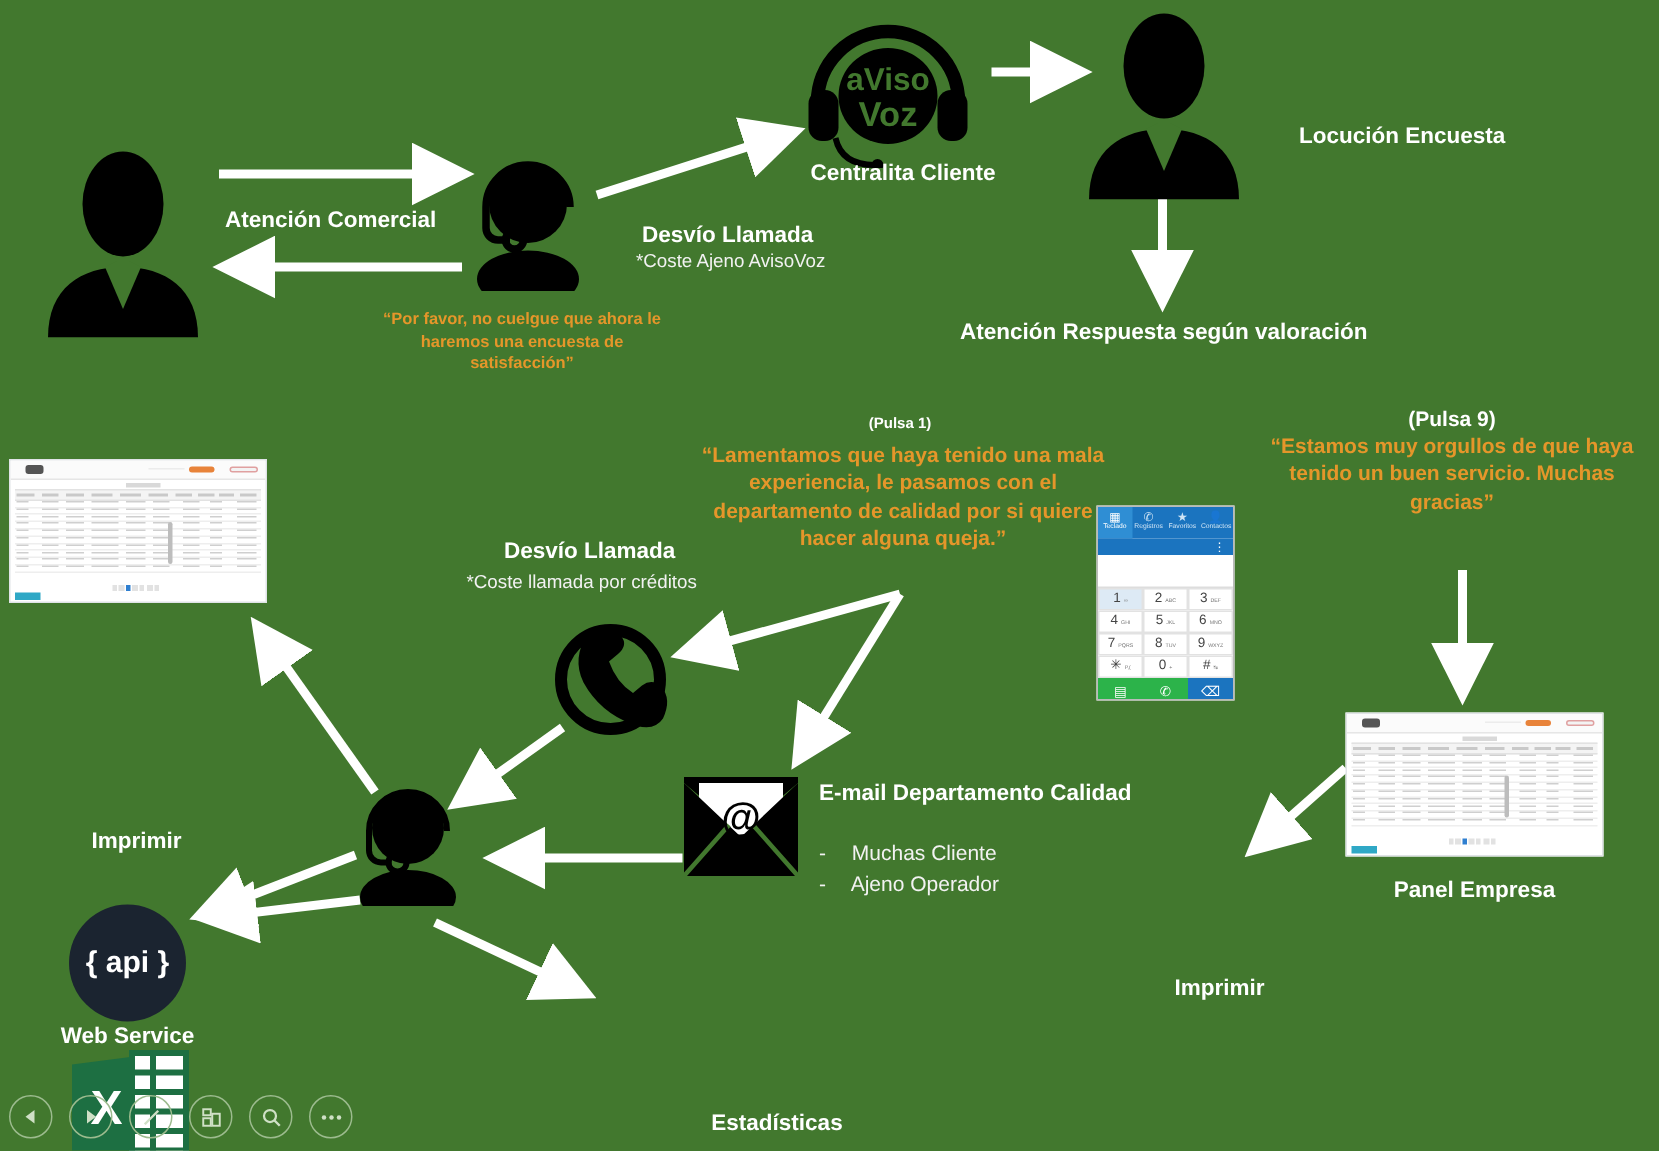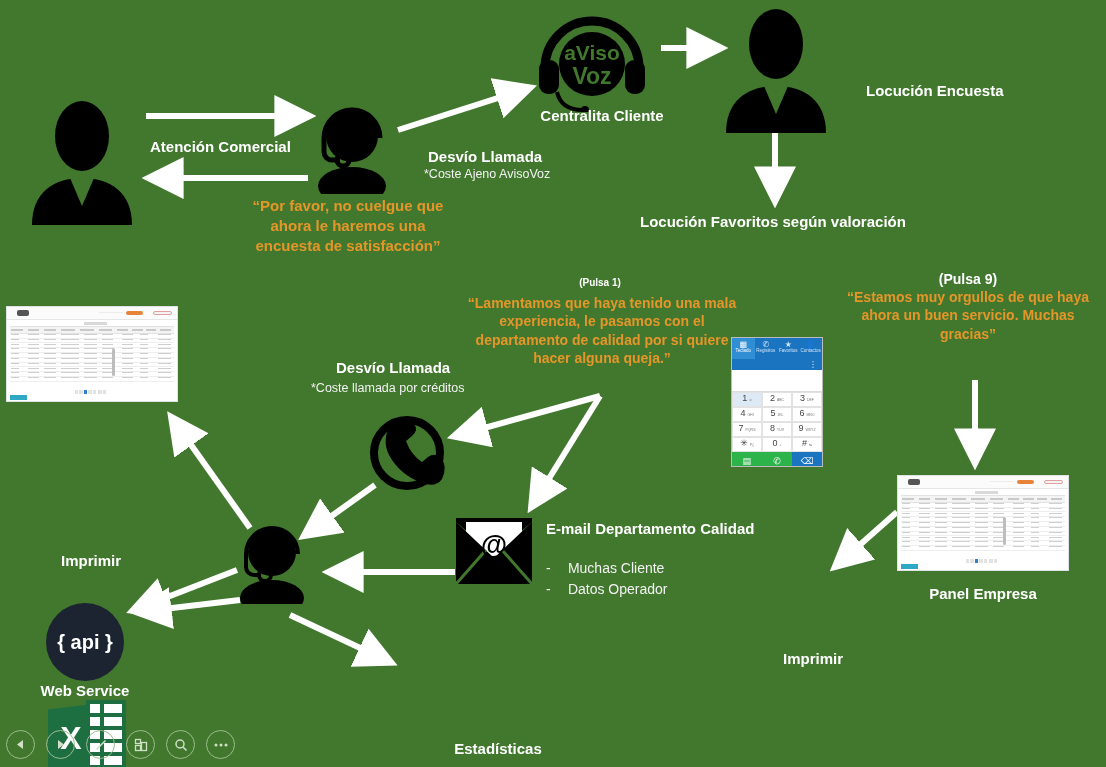--- a/index.html
+++ b/index.html
@@ -130,21 +130,21 @@
       <path d="M18 34 a28 28 0 0 1 56 0" fill="none" stroke="#000" stroke-width="5"></path>
       <path d="M18 34 v14 a8 8 0 0 0 8 8 h8" fill="none" stroke="#000" stroke-width="5"></path>
       <circle cx="37" cy="56" r="6" fill="none" stroke="#000" stroke-width="5"></circle>
       <ellipse cx="46" cy="82" rx="34" ry="19" fill="#000"></ellipse>
     </svg>
   </div>
 
   <div class="abs lbl" style="left:428px;top:148px;font-size:15px;">Desvío Llamada</div>
   <div class="abs lbl-sub" style="left:424px;top:167px;font-size:12.5px;">*Coste Ajeno AvisoVoz</div>
 
-  <div class="abs quote" style="left:247px;top:196px;width:202px;font-size:15px;">“Por favor, no cuelgue que ahora le haremos una encuesta de satisfacción”</div>
+  <div class="abs quote" style="left:247px;top:206px;width:202px;font-size:11px;">“Por favor, no cuelgue que ahora le haremos una encuesta de satisfacción”</div>
 
   <div class="abs avlogo" style="left:535px;top:12px;">
     <svg width="114" height="100" viewBox="0 0 114 100">
       <path d="M10 56 a47 47 0 0 1 94 0" fill="none" stroke="#000" stroke-width="9"></path>
       <rect x="4" y="48" width="20" height="34" rx="9" fill="#000"></rect>
       <rect x="90" y="48" width="20" height="34" rx="9" fill="#000"></rect>
       <path d="M22 80 q4 18 26 18" fill="none" stroke="#000" stroke-width="4"></path>
       <circle cx="50" cy="98" r="4" fill="#000"></circle>
       <ellipse cx="57" cy="52" rx="33" ry="32" fill="#000"></ellipse>
       <text x="57" y="48" font-family="Liberation Sans, sans-serif" font-size="21" font-weight="bold" fill="#42782e" text-anchor="middle">aViso</text>
@@ -156,21 +156,21 @@
   <div class="abs" style="left:718px;top:8px;">
     <svg width="116" height="125" viewBox="0 0 116 125">
       <ellipse cx="58" cy="36" rx="27" ry="35" fill="#000"></ellipse>
       <path d="M8 125 C8 92 30 78 58 78 C86 78 108 92 108 125 Z" fill="#000"></path>
       <path d="M46 78 L58 106 L70 78 L62 74 L54 74 Z" fill="#42782e"></path>
     </svg>
   </div>
 
   <div class="abs lbl" style="left:866px;top:82px;font-size:15px;">Locución Encuesta</div>
 
-  <div class="abs lbl" style="left:640px;top:213px;font-size:15px;">Locución Favoritos según valoración</div>
+  <div class="abs lbl" style="left:640px;top:213px;font-size:15px;">Atención Respuesta según valoración</div>
 
   <div class="abs dialer" style="left:731px;top:237px;">
     <div class="tabs">
       <div class="sel">
         <span class="ic">▦</span>
         <span>Teclado</span>
       </div>
       <div>
         <span class="ic">✆</span>
         <span>Registros</span>
@@ -242,21 +242,21 @@
       <u class="g">▤</u>
       <u class="g">✆</u>
       <u class="b">⌫</u>
     </div>
   </div>
 
   <div class="abs lbl ctr" style="left:480px;top:277px;width:240px;font-size:10px;">(Pulsa 1)</div>
   <div class="abs quote" style="left:466px;top:294px;width:272px;font-size:14px;">“Lamentamos que haya tenido una mala experiencia, le pasamos con el departamento de calidad por si quiere hacer alguna queja.”</div>
 
   <div class="abs lbl ctr" style="left:860px;top:271px;width:216px;font-size:14px;">(Pulsa 9)</div>
-  <div class="abs quote" style="left:840px;top:288px;width:256px;font-size:14px;">“Estamos muy orgullos de que haya ahora un buen servicio. Muchas gracias”</div>
+  <div class="abs quote" style="left:840px;top:288px;width:256px;font-size:14px;">“Estamos muy orgullos de que haya tenido un buen servicio. Muchas gracias”</div>
 
   <div class="abs shot" style="left:6px;top:306px;width:172px;height:96px;">
     <div class="topbar">
       <div class="logo"></div>
       <div class="lineA"></div>
       <div class="btnA"></div>
       <div class="btnB"></div>
     </div>
     <div class="title"></div>
     <div class="hdr">
@@ -450,24 +450,24 @@
     </svg>
   </div>
 
   <div class="abs lbl" style="left:546px;top:520px;font-size:15px;">E-mail Departamento Calidad</div>
   <div class="abs lbl-sub" style="left:546px;top:560px;font-size:14px;font-weight:normal;">
     <span style="display:inline-block;width:18px;">-</span>
     <span>Muchas Cliente</span>
   </div>
   <div class="abs lbl-sub" style="left:546px;top:581px;font-size:14px;font-weight:normal;">
     <span style="display:inline-block;width:18px;">-</span>
-    <span>Datos Operador</span>
-  </div>
-
-  <div class="abs lbl ctr" style="left:400px;top:740px;width:196px;font-size:15px;">Estadísticas</div>
+    <span>Ajeno Operador</span>
+  </div>
+
+  <div class="abs lbl ctr" style="left:420px;top:740px;width:196px;font-size:15px;">Estadísticas</div>
 
   <div class="abs shot" style="left:897px;top:475px;width:172px;height:96px;">
     <div class="topbar">
       <div class="logo"></div>
       <div class="lineA"></div>
       <div class="btnA"></div>
       <div class="btnB"></div>
     </div>
     <div class="title"></div>
     <div class="hdr">

